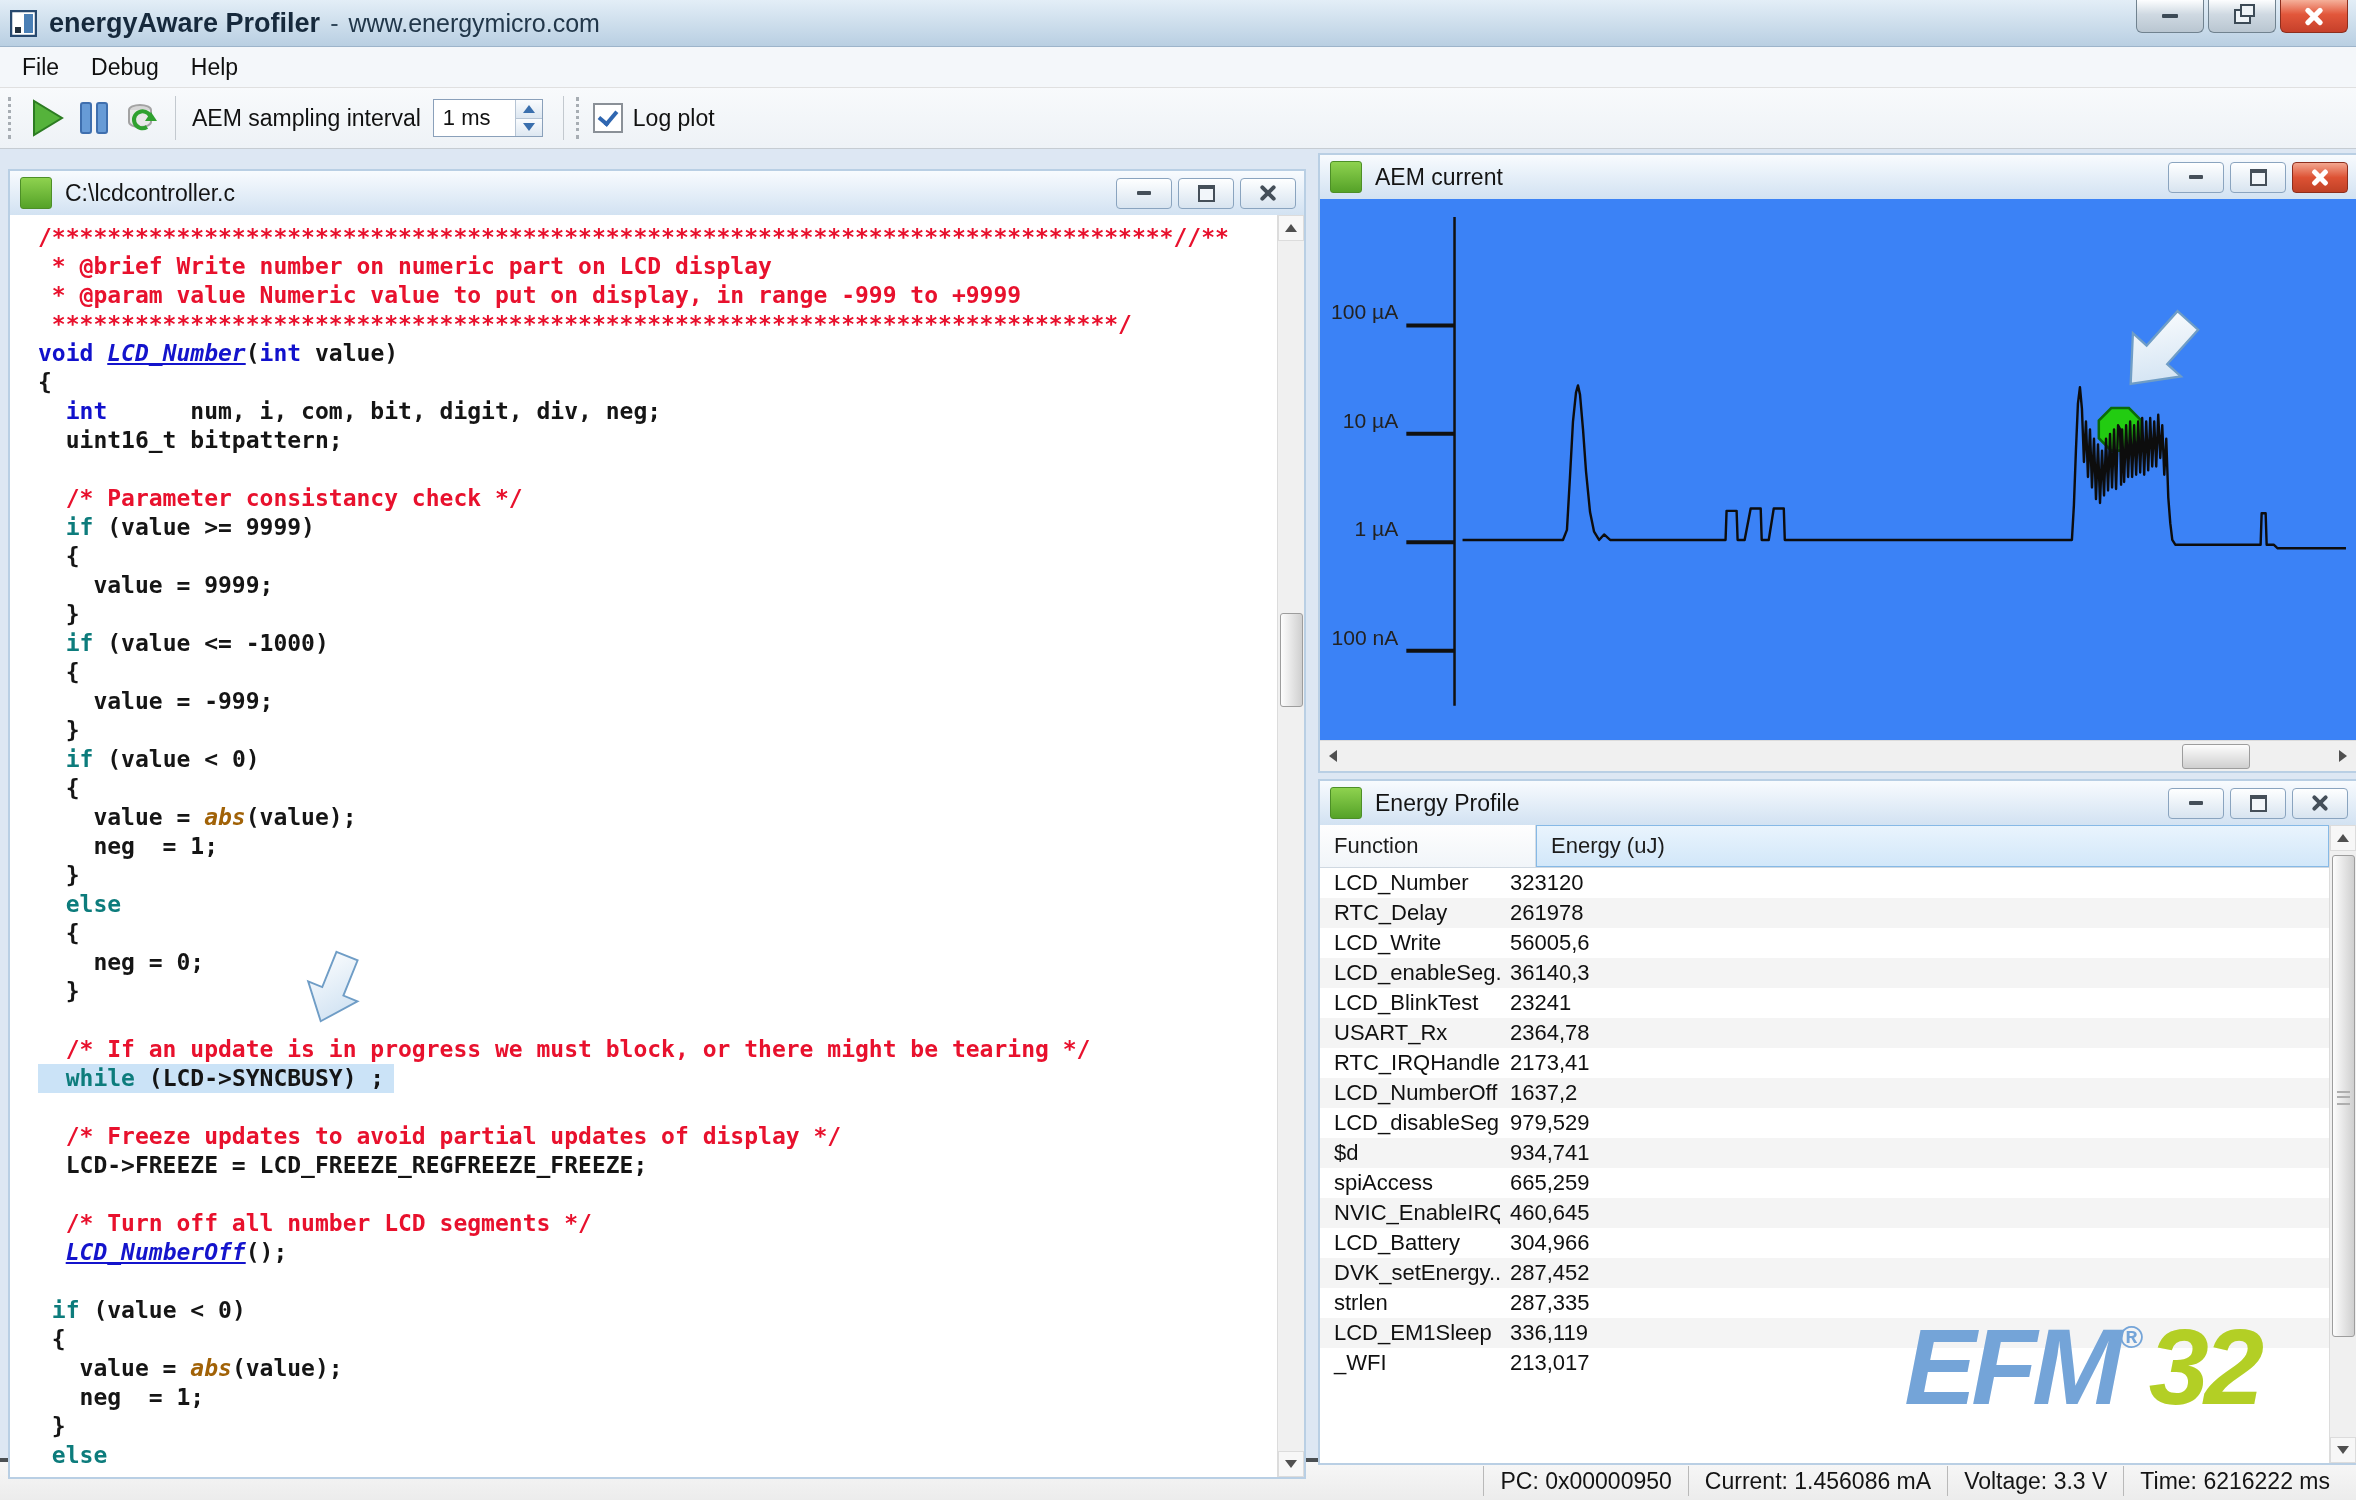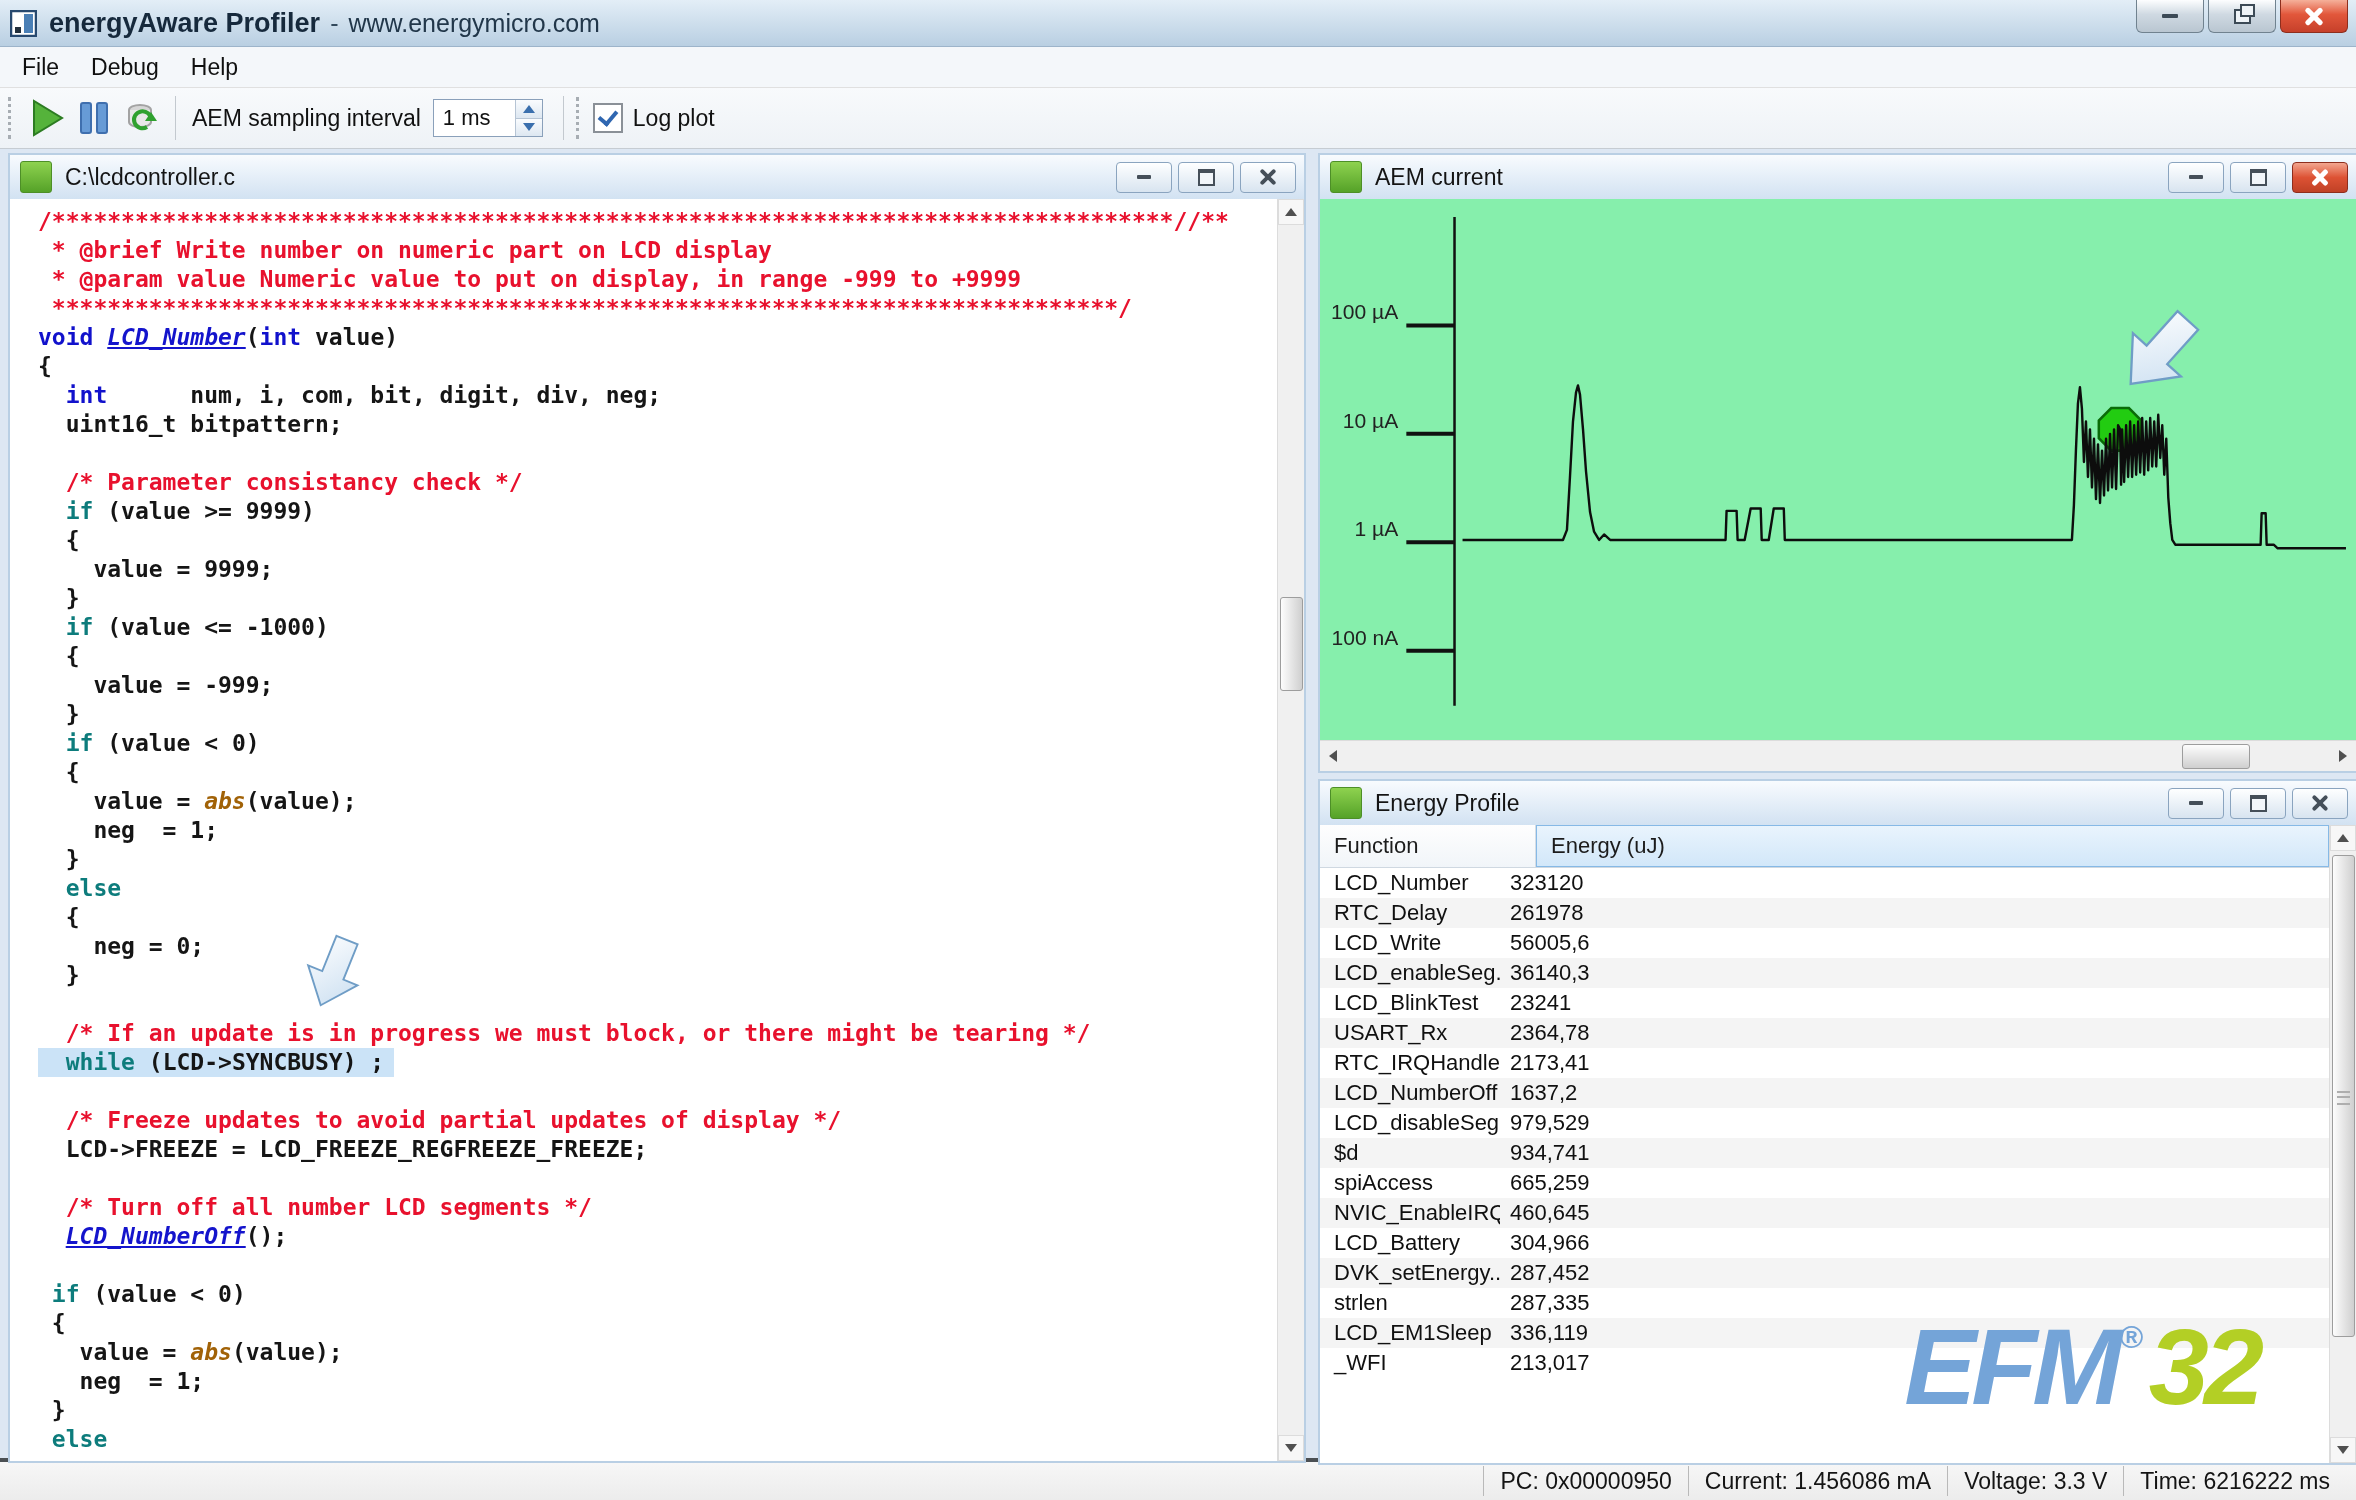--- a/index.html
+++ b/index.html
@@ -56,21 +56,21 @@
   .cbtn{width:54px;height:29px;border:1px solid #8aa4bf;border-radius:4px;background:linear-gradient(#feffff,#d8e4f0);display:flex;align-items:center;justify-content:center;margin-left:6px;}
   .cbtn.red{background:linear-gradient(#f3a68f,#dd5234 50%,#c04126);border-color:#8e2e1d;}
   .c-min{width:14px;height:4px;background:#454f59;border-radius:1px;}
   .c-max{width:13px;height:11px;border:2px solid #454f59;border-top-width:4px;background:#f2f6fa;}
   .c-x{position:relative;width:18px;height:18px;}
   .c-x:before,.c-x:after{content:"";position:absolute;left:-1px;top:7px;width:20px;height:4px;border-radius:2px;background:#454f59;}
   .c-x:before{transform:rotate(45deg);} .c-x:after{transform:rotate(-45deg);}
   .c-x.white:before,.c-x.white:after{background:#fff;height:5px;}
 
   
-  #editor-win{left:8px;top:4px;width:1294px;height:1306px;}
+  #editor-win{left:8px;top:20px;width:1294px;height:1306px;}
   #editor-body{position:absolute;left:0;top:44px;right:0;bottom:0;display:flex;}
   #code-scroll{flex:1;overflow:hidden;background:#fff;padding:8px 0 0 28px;position:relative;}
   .code-line{font-family:"DejaVu Sans Mono","Liberation Mono",monospace;font-weight:bold;font-size:23px;line-height:29px;white-space:pre;width:max-content;color:#151515;}
   .code-line.hl{background:#cbe3f7;padding-right:10px;}
   .cm{color:#e8112d;} .kw{color:#1111cc;} .tw{color:#0d7c7c;}
   .fn{color:#a16207;font-style:italic;} .fnu{color:#1414cc;font-style:italic;text-decoration:underline;} .pl{color:#151515;}
 
   
   .vscroll{width:26px;background:#f0f0f0;border-left:1px solid #dcdcdc;position:relative;flex:0 0 auto;}
   .sbtn{position:absolute;left:0;width:26px;height:26px;background:#f7f7f7;border:1px solid #dcdcdc;display:flex;align-items:center;justify-content:center;box-sizing:border-box;}
@@ -80,21 +80,21 @@
   .s-tri-left{width:0;height:0;border-top:6px solid transparent;border-bottom:6px solid transparent;border-right:8px solid #505050;}
   .s-tri-right{width:0;height:0;border-top:6px solid transparent;border-bottom:6px solid transparent;border-left:8px solid #505050;}
   .vthumb{position:absolute;left:2px;width:21px;background:linear-gradient(90deg,#fdfdfd,#cfcfcf);border:1px solid #9d9d9d;border-radius:3px;}
   .vthumb .ridges{position:absolute;left:4px;right:4px;top:50%;margin-top:-5px;height:10px;border-top:2px solid #aeaeae;border-bottom:2px solid #aeaeae;}
   .vthumb .ridges:before{content:"";position:absolute;left:0;right:0;top:3px;border-top:2px solid #aeaeae;}
 
   #editor-arrow{position:absolute;left:266px;top:756px;pointer-events:none;}
 
   
   #aem-win{left:1318px;top:4px;width:1036px;height:616px;}
-  #chart-wrap{position:absolute;left:0;top:44px;right:0;bottom:30px;background:#86efac;}
+  #chart-wrap{position:absolute;left:0;top:44px;right:0;bottom:30px;background:#3b82f6;}
   #chart-svg{width:100%;height:100%;}
   .tick{stroke:#111;stroke-width:4;}
   .ticklab{font-family:"Liberation Sans",sans-serif;font-size:21px;fill:#222;}
   #hscroll{position:absolute;left:0;right:0;bottom:0;height:30px;background:#f0f0f0;border-top:1px solid #dcdcdc;}
   .hbtn{position:absolute;top:2px;width:26px;height:26px;display:flex;align-items:center;justify-content:center;}
   .hbtn.left{left:0;} .hbtn.right{right:0;}
   #hthumb{position:absolute;top:3px;height:23px;left:862px;width:66px;background:linear-gradient(#fdfdfd,#cfcfcf);border:1px solid #9d9d9d;border-radius:3px;}
 
   
   #energy-win{left:1318px;top:630px;width:1036px;height:682px;}

